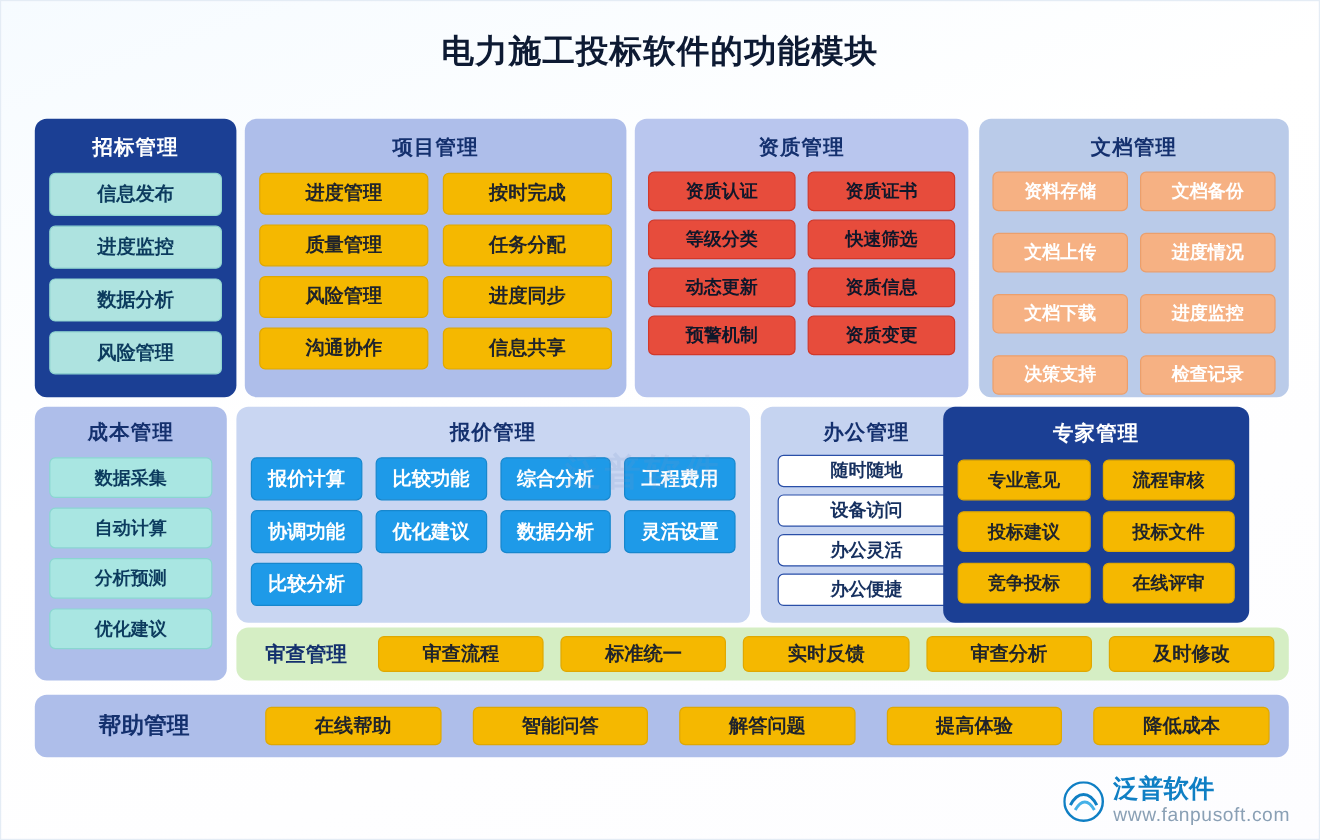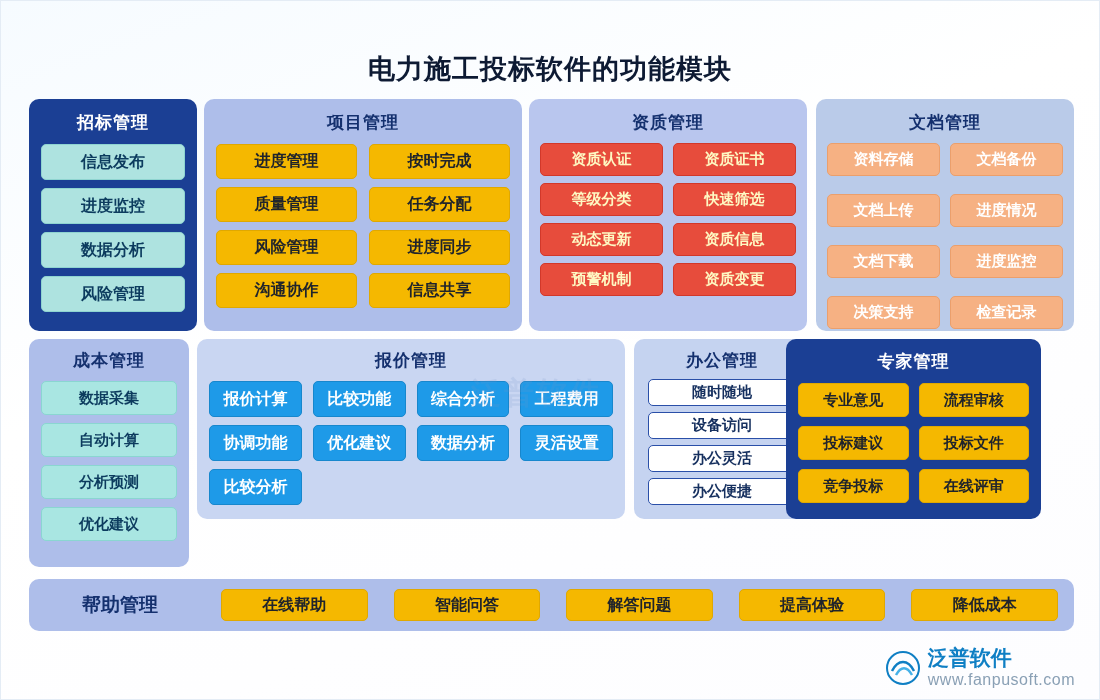--- a/index.html
+++ b/index.html
@@ -19,21 +19,21 @@
     height: 700px;
     background: linear-gradient(160deg, #f6fbff 0%, #ffffff 40%, #fdfdff 100%);
     box-sizing: border-box;
     border: 1px solid #e4ecf5;
   }
   .title {
     text-align: center;
     font-size: 27px;
     font-weight: bold;
     color: #0d1a33;
-    padding-top: 50px;
+    padding-top: 24px;
     letter-spacing: 1px;
   }
 
   
   .panel {
     position: absolute;
     border-radius: 10px;
     box-sizing: border-box;
   }
   .panel-title {
@@ -80,21 +80,21 @@
 
   
   #qual-panel {
     left: 528px; top: 98px; width: 278px; height: 232px;
     background: #b9c6ee;
     padding: 9px 11px;
   }
   #qual-panel .panel-title { color: #14306e; margin: 3px 0 9px; }
   #qual-panel .grid2 { gap: 7px 10px; }
   #qual-panel .chip {
-    height: 33px; background: #e74c3c; color: #fef9c3; font-size: 15px;
+    height: 33px; background: #e74c3c; color: #0f172a; font-size: 15px;
     border: 1px solid #d2382a;
   }
 
   
   #doc-panel {
     left: 815px; top: 98px; width: 258px; height: 232px;
     background: #bacbe9;
     padding: 9px 11px;
   }
   #doc-panel .panel-title { color: #14306e; margin: 3px 0 9px; }
@@ -300,20 +300,28 @@
     <div class="grid2">
       <div class="chip">专业意见</div>
       <div class="chip">流程审核</div>
       <div class="chip">投标建议</div>
       <div class="chip">投标文件</div>
       <div class="chip">竞争投标</div>
       <div class="chip">在线评审</div>
     </div>
   </div>
 
+  <div class="panel" id="review-panel">
+    <div class="row-title">审查管理</div>
+    <div class="chip">审查流程</div>
+    <div class="chip">标准统一</div>
+    <div class="chip">实时反馈</div>
+    <div class="chip">审查分析</div>
+    <div class="chip">及时修改</div>
+  </div>
 
   <div class="panel" id="help-panel">
     <div class="row-title">帮助管理</div>
     <div class="chip">在线帮助</div>
     <div class="chip">智能问答</div>
     <div class="chip">解答问题</div>
     <div class="chip">提高体验</div>
     <div class="chip">降低成本</div>
   </div>
 

